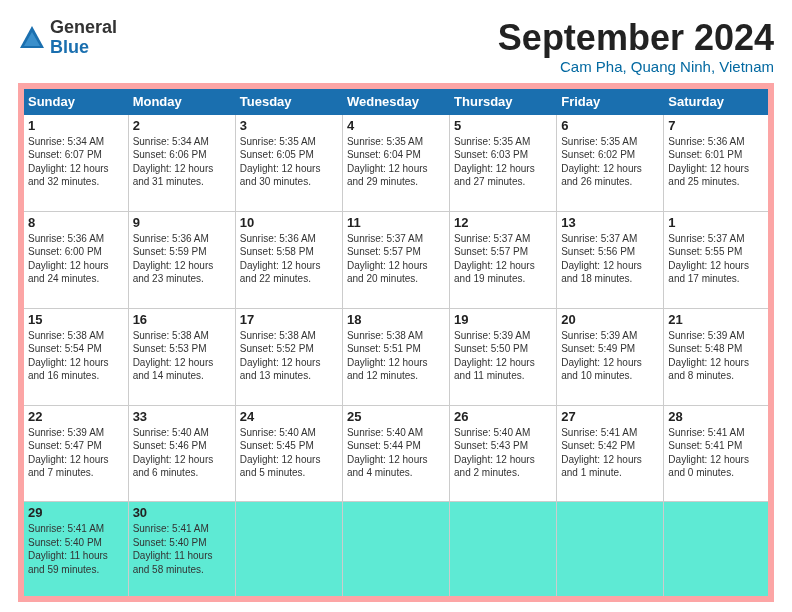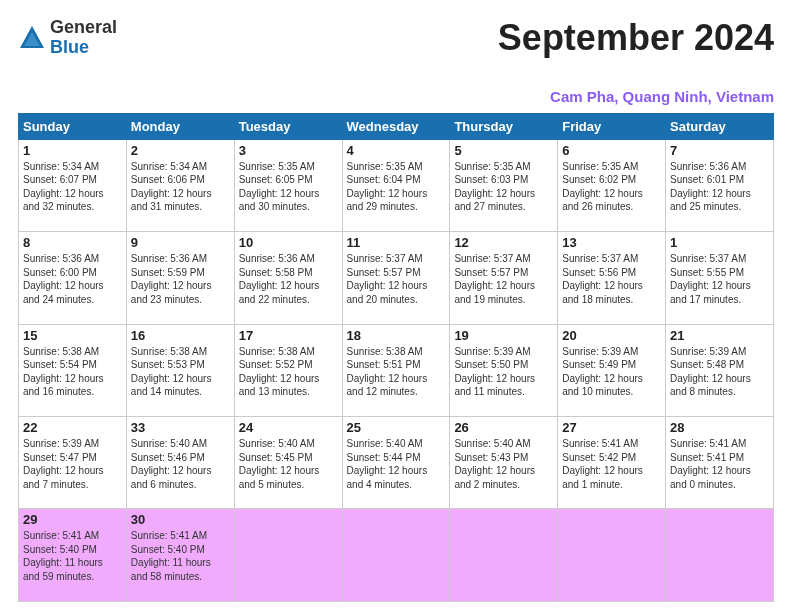--- a/index.html
+++ b/index.html
@@ -43,27 +43,26 @@
       text-align: right;
     }
     .title-block h1 {
       font-size: 36px;
       font-weight: bold;
       color: #222;
       line-height: 1.1;
     }
     .title-block h2 {
       font-size: 15px;
-      font-weight: bold;
-      color: #8b5cf6;
-      margin-top: 30px;
+      font-weight: normal;
+      color: #0369a1;
     }
     .calendar {
       flex: 1;
-      border: 1px solid #fca5a5;
+      border: 6px solid #fca5a5;
       border-collapse: collapse;
       width: 100%;
       table-layout: fixed;
     }
     .calendar th {
       background: #1a6faf;
       color: #fff;
       font-size: 13px;
       font-weight: bold;
       padding: 5px 4px;
@@ -76,21 +75,21 @@
       padding: 3px 4px;
       font-size: 10px;
       color: #222;
       height: 88px;
       background: #fff;
     }
     .calendar td.empty {
       background: #f5f5f5;
     }
     .calendar td.last-row {
-      background: #f0abfc;
+      background: #5eead4;
     }
     .day-num {
       font-size: 13px;
       font-weight: bold;
       display: block;
       margin-bottom: 2px;
     }
     .cell-text {
       font-size: 10px;
       line-height: 1.35;

